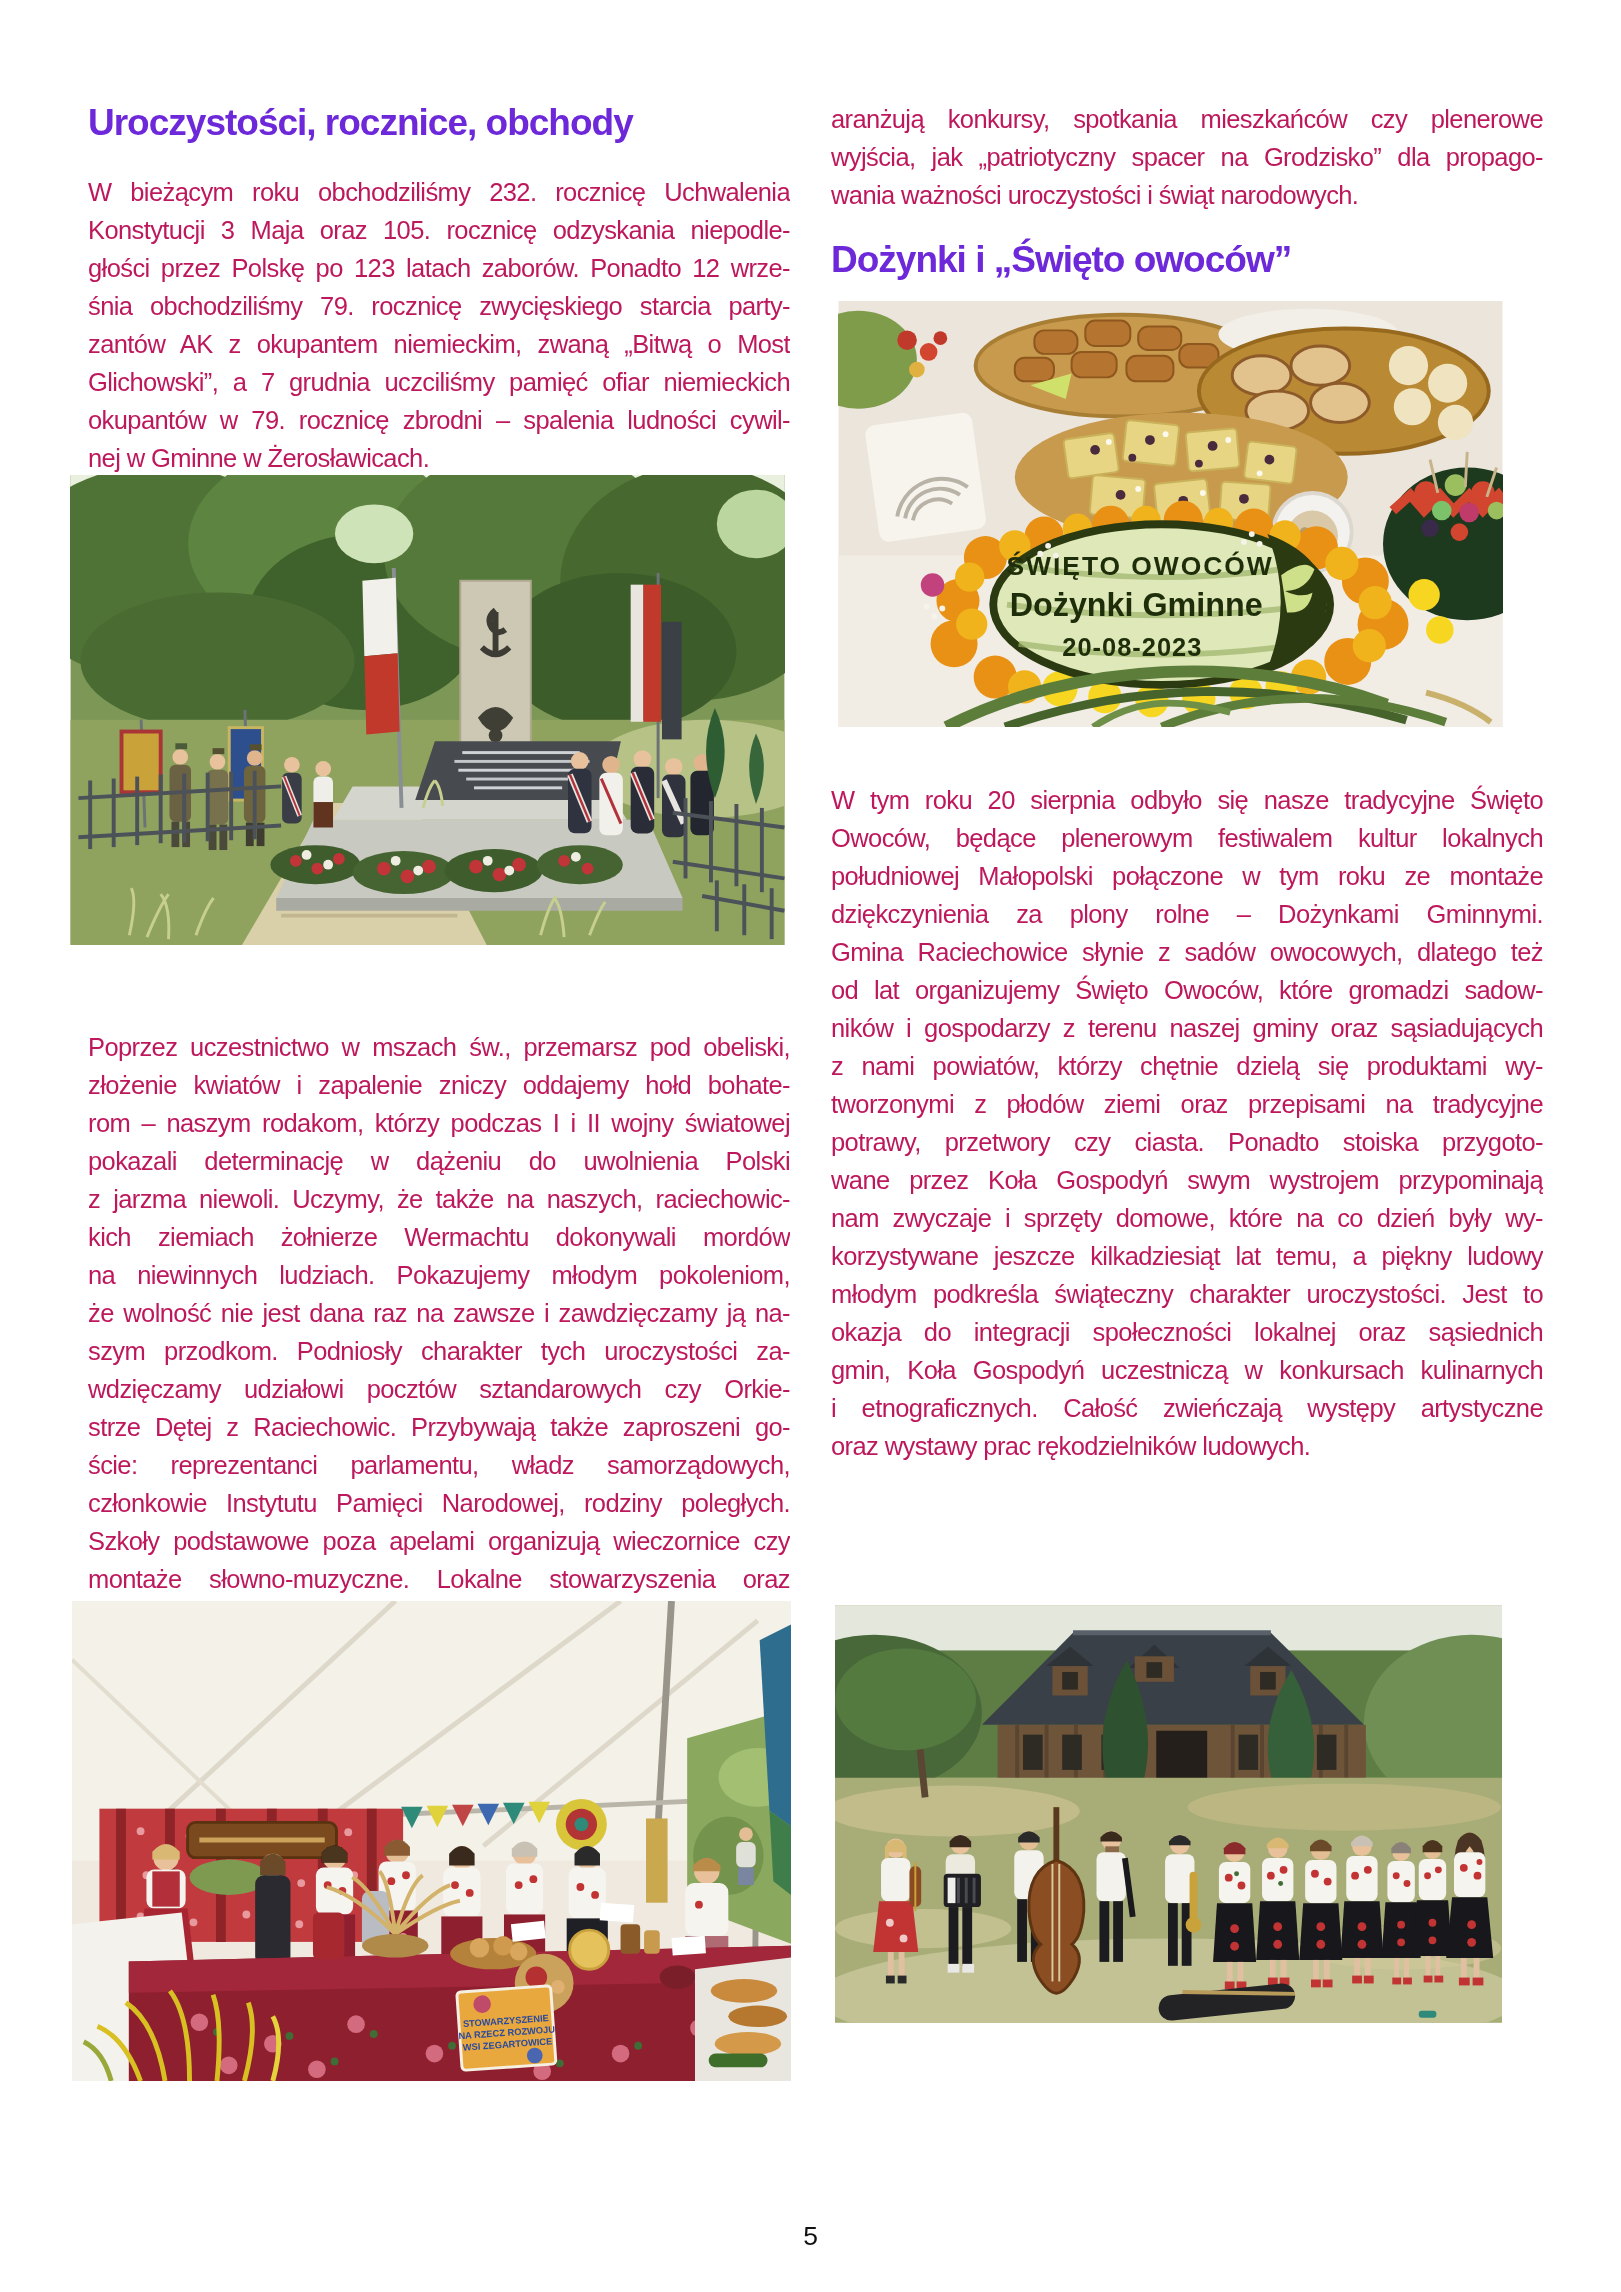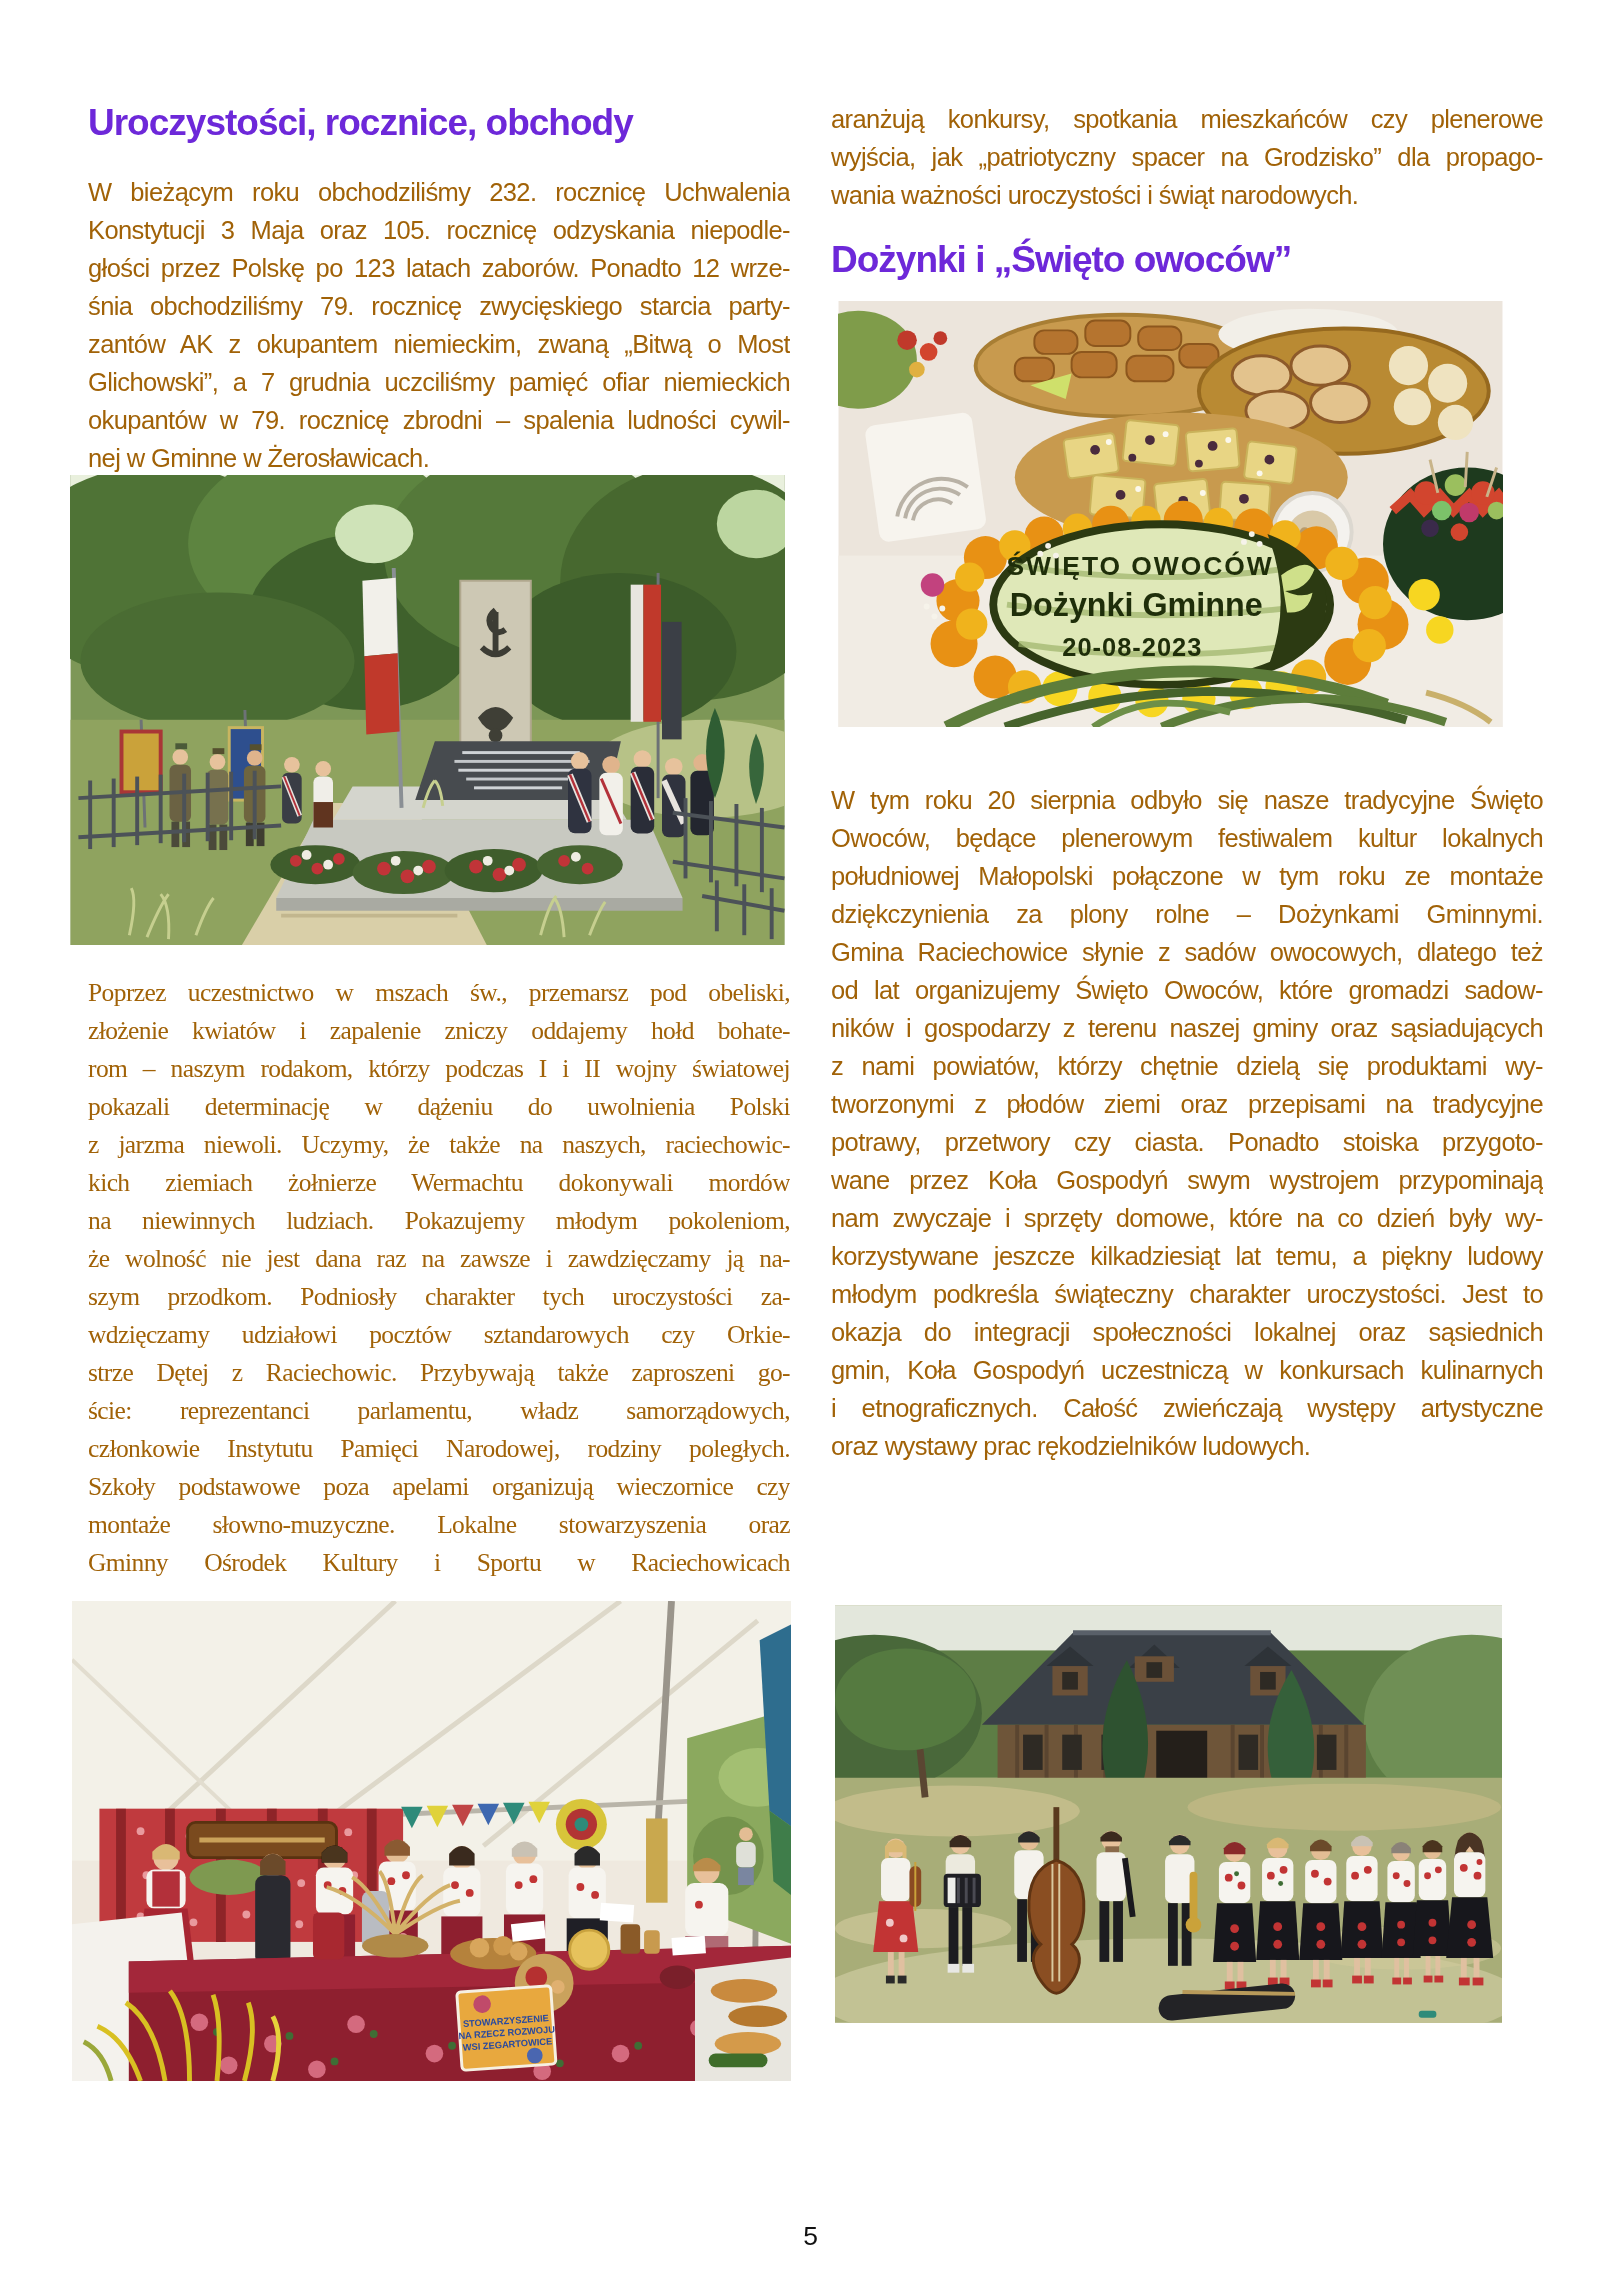--- a/index.html
+++ b/index.html
@@ -5,21 +5,21 @@
   html,body{margin:0;padding:0;background:#ffffff;}
   .page{
     position:relative;width:1621px;height:2293px;background:#ffffff;
     font-family:"Liberation Sans",sans-serif;color:#1b1b1b;overflow:hidden;
   }
   .heading{
     position:absolute;font-weight:bold;color:#6d28d9;
     font-size:37px;line-height:43px;letter-spacing:-1px;white-space:nowrap;
   }
   .col-text{
-    position:absolute;font-size:25.5px;line-height:38px;letter-spacing:-0.6px;color:#a16207;
+    position:absolute;font-size:25.5px;line-height:38px;letter-spacing:-0.6px;color:#be185d;
   }
   .ln{
     text-align:justify;text-align-last:justify;height:38px;overflow:hidden;
   }
   .ln-last{ text-align-last:left; }
   .photo{ position:absolute; }
   .photo svg{ display:block; }
   .page-number{
     position:absolute;left:0;top:2221px;width:1621px;text-align:center;
     font-size:26.5px;color:#111;
@@ -218,21 +218,21 @@
         <path d="M700 336 q-14 -40 0 -72 q16 32 0 72z" fill="#37663b"></path>
       </g>
       <g stroke="#c6cf8f" stroke-width="3" fill="none">
         <path d="M60 470 q8 -36 2 -48 M78 472 q12 -30 22 -44 M100 474 q2 -34 -8 -46 M128 470 q10 -28 18 -38"></path>
         <path d="M480 470 q8 -30 16 -40 M504 472 q-2 -30 -10 -40 M530 470 q10 -26 16 -34"></path>
         <path d="M360 340 q6 -22 12 -28 M380 338 q-2 -20 -8 -26"></path>
       </g>
     </svg>
   </div>
 
-  <div class="col-text" style="left:88px;top:974px;width:702px;font-family:Liberation Serif, serif;">
+  <div class="col-text" style="left:88px;top:1028px;width:702px;">
       <div class="ln">Poprzez uczestnictwo w mszach św., przemarsz pod obeliski,</div>
       <div class="ln">złożenie kwiatów i zapalenie zniczy oddajemy hołd bohate-</div>
       <div class="ln">rom – naszym rodakom, którzy podczas I i II wojny światowej</div>
       <div class="ln">pokazali determinację w dążeniu do uwolnienia Polski</div>
       <div class="ln">z jarzma niewoli. Uczymy, że także na naszych, raciechowic-</div>
       <div class="ln">kich ziemiach żołnierze Wermachtu dokonywali mordów</div>
       <div class="ln">na niewinnych ludziach. Pokazujemy młodym pokoleniom,</div>
       <div class="ln">że wolność nie jest dana raz na zawsze i zawdzięczamy ją na-</div>
       <div class="ln">szym przodkom. Podniosły charakter tych uroczystości za-</div>
       <div class="ln">wdzięczamy udziałowi pocztów sztandarowych czy Orkie-</div>

